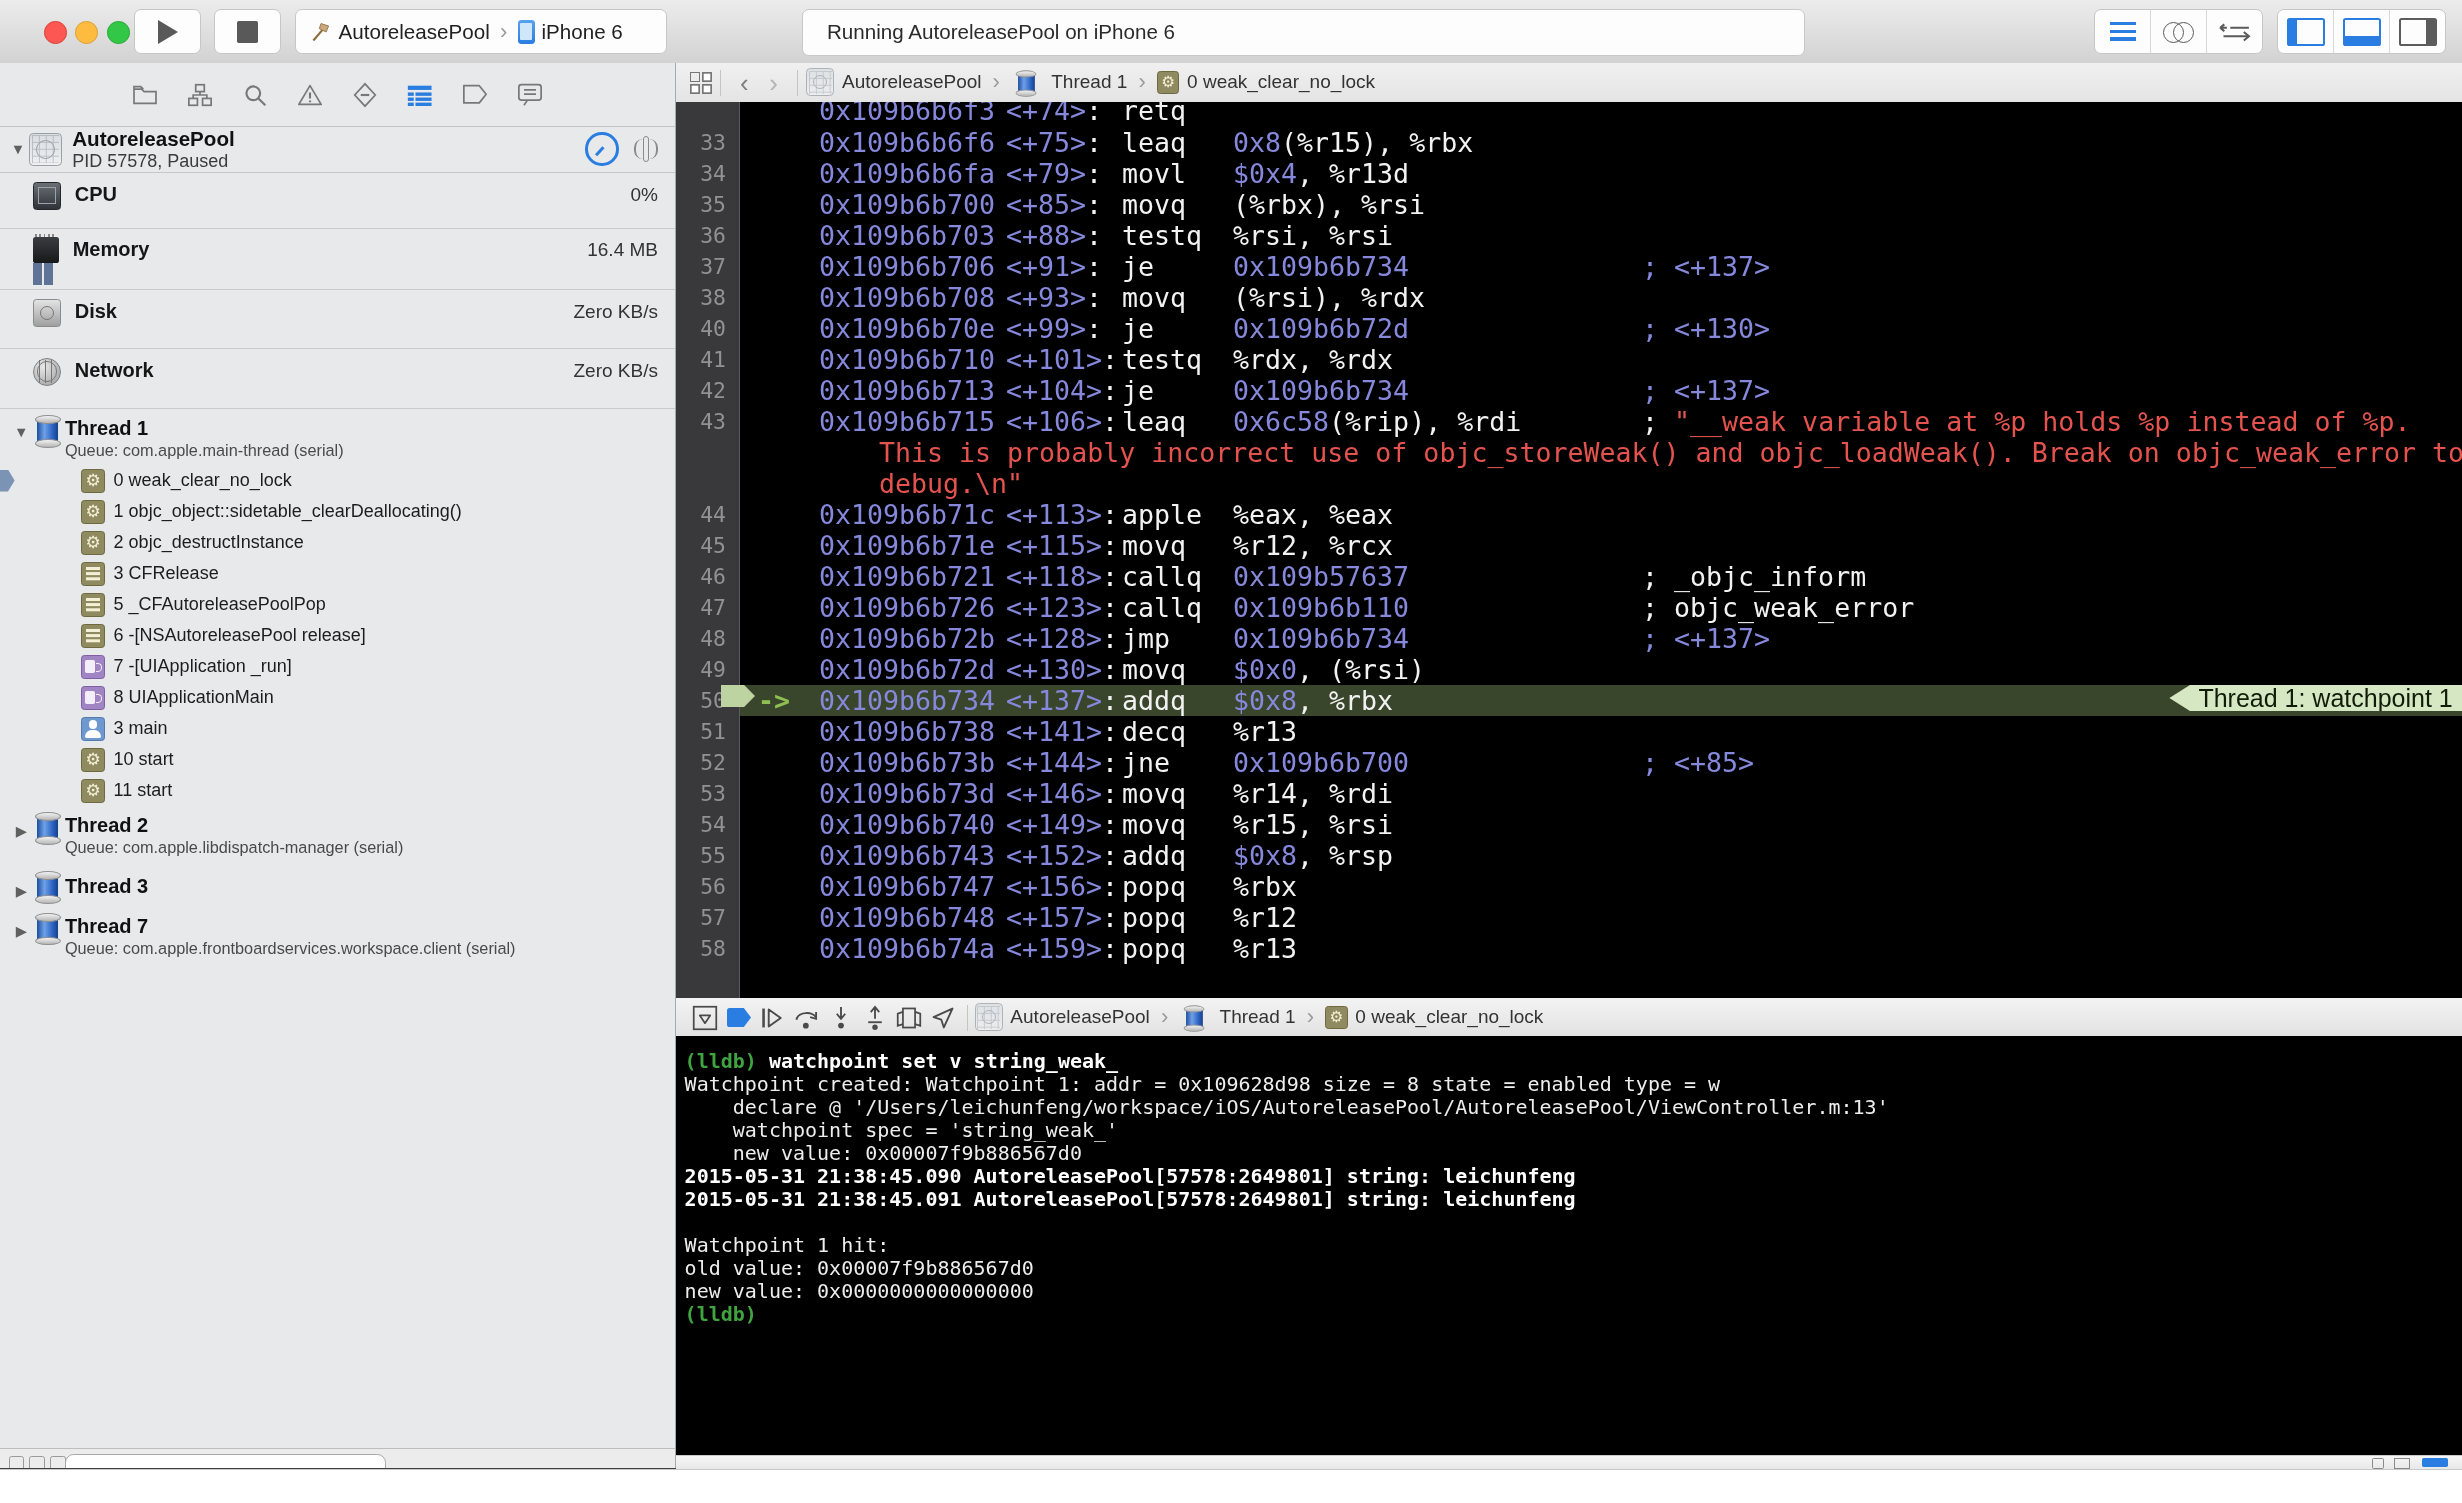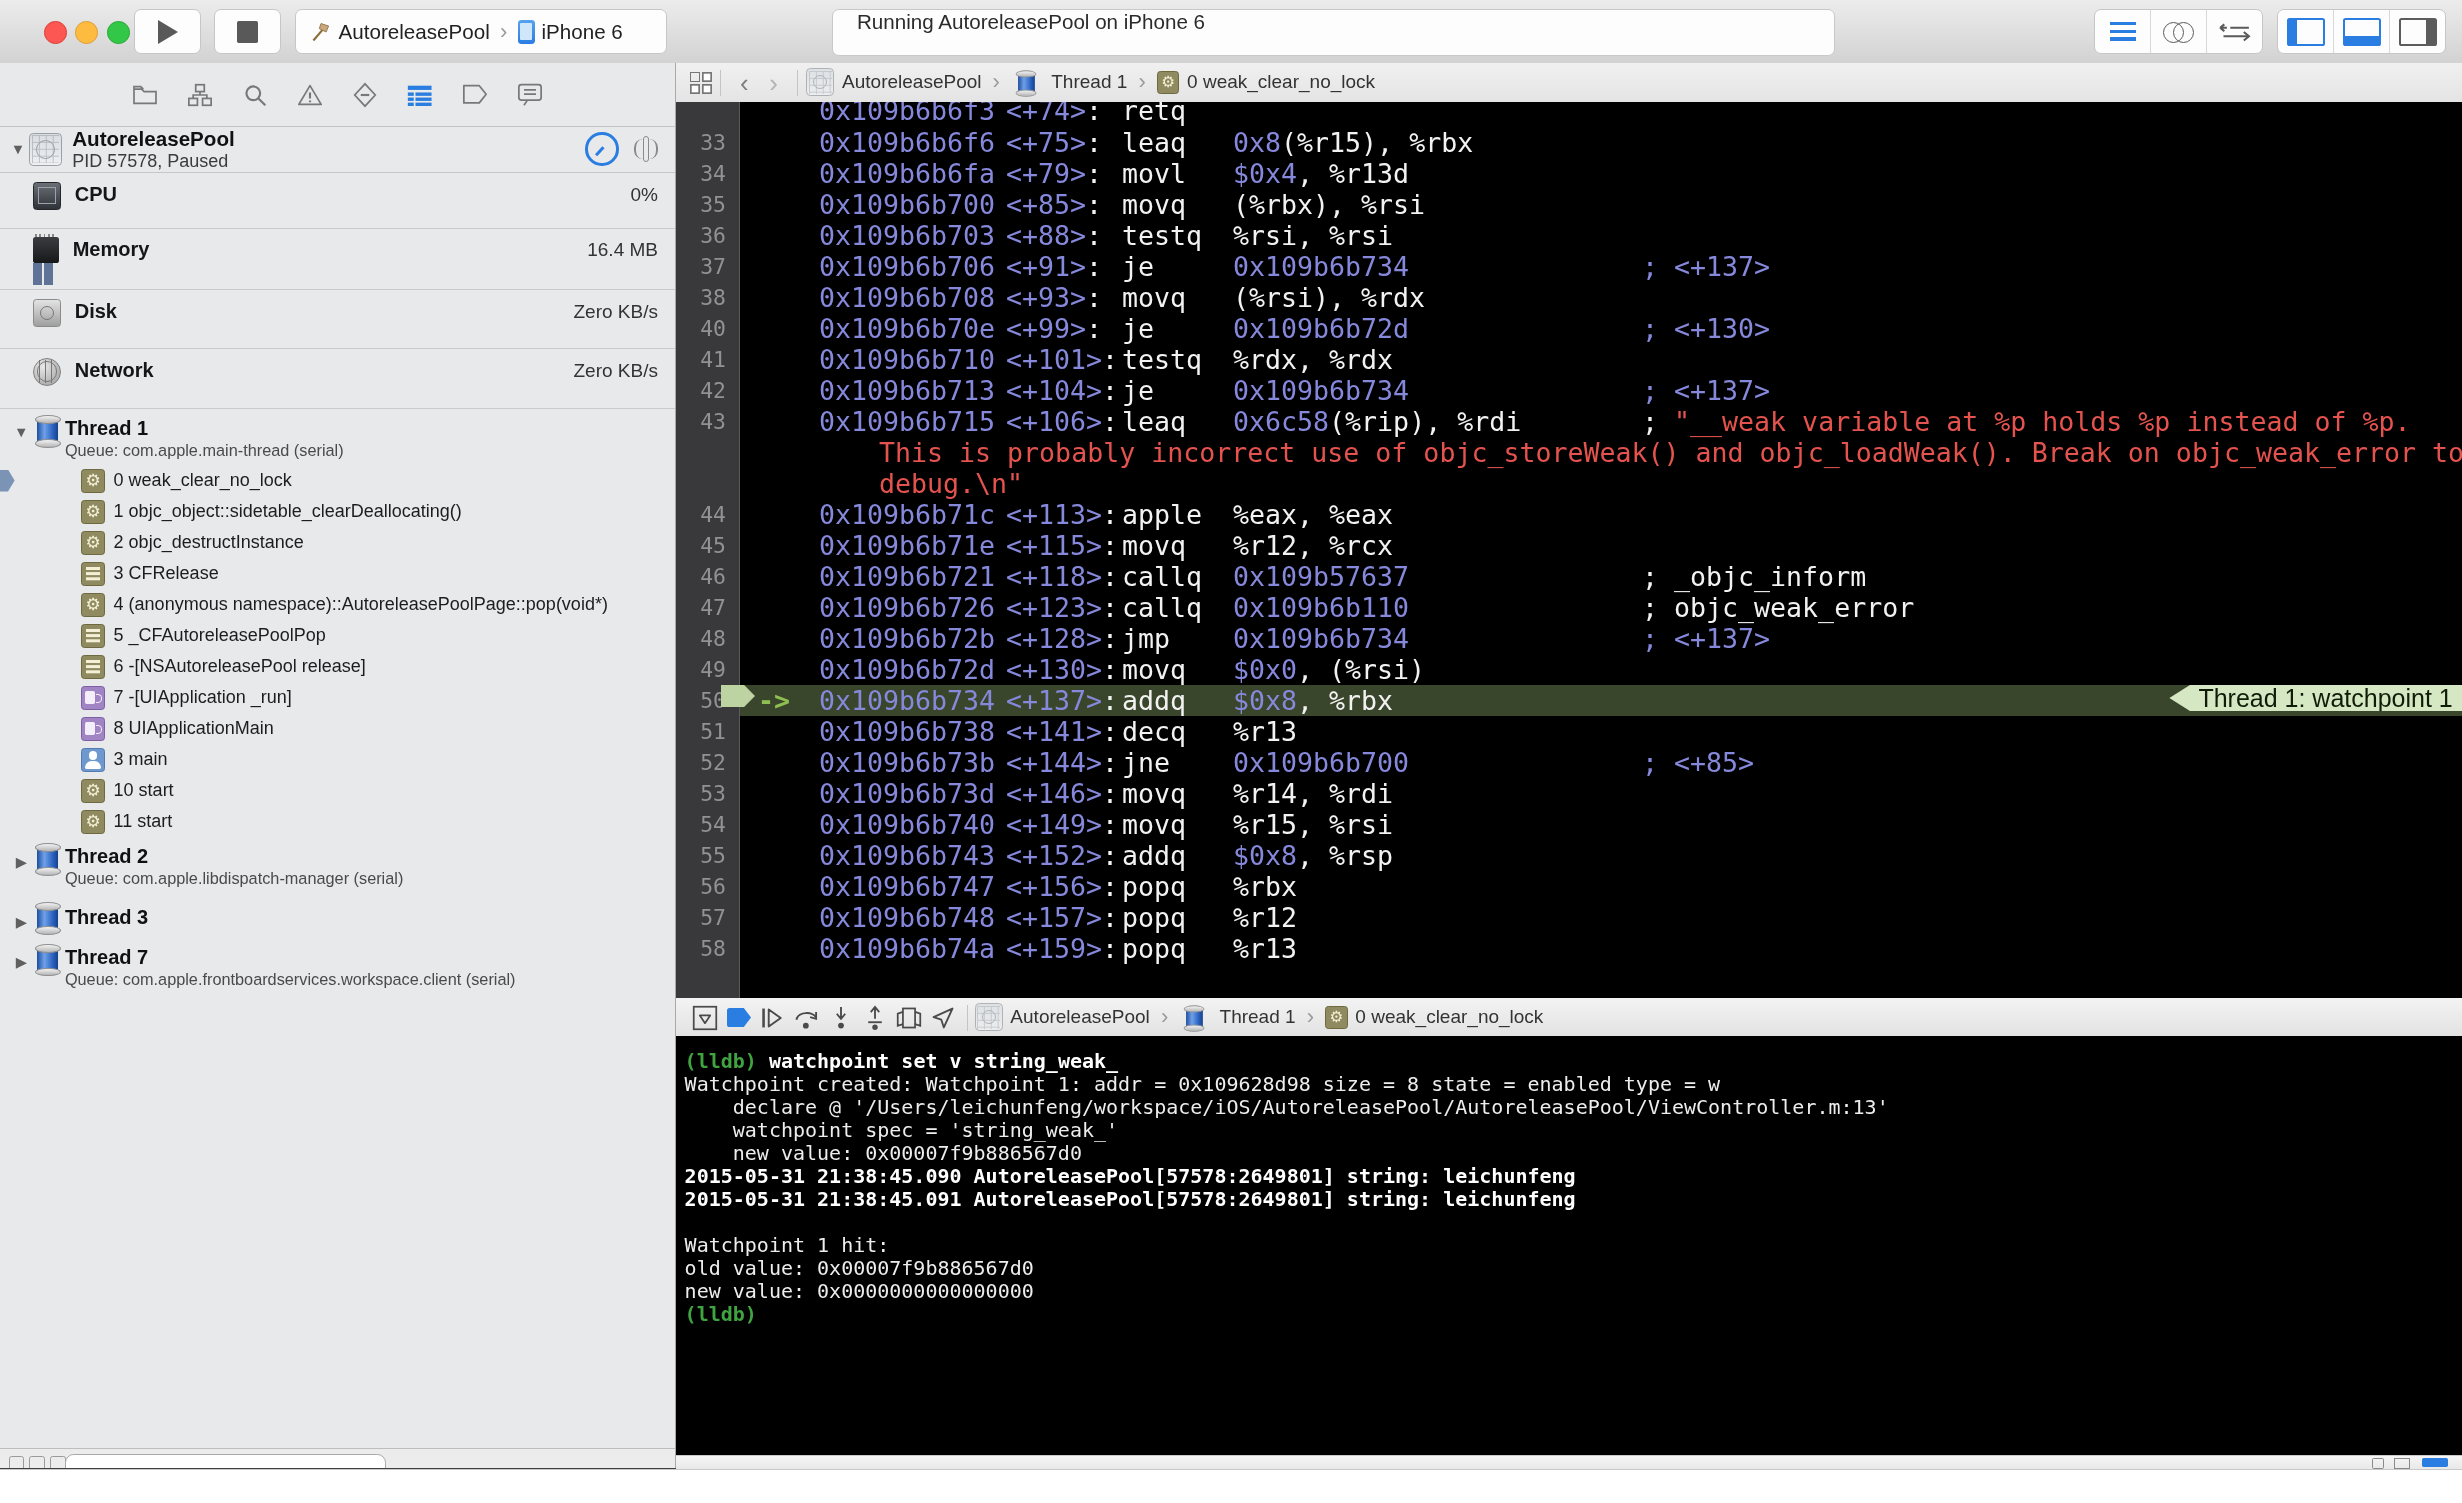--- a/index.html
+++ b/index.html
@@ -15,22 +15,22 @@
   #tl-green{left:107px;background:#33c748;border:0.9px solid #27aa35;}
   .tbtn{position:absolute;top:9.4px;height:43px;background:#fdfdfd;border:0.9px solid #c6c6c6;border-radius:6.9px;
     display:flex;align-items:center;justify-content:center;}
   #btn-run{left:134px;width:65px;}
   #btn-stop{left:214px;width:65px;}
   .play-shape{width:0;height:0;border-left:20.6px solid #595959;border-top:12px solid transparent;border-bottom:12px solid transparent;}
   .stop-shape{width:21.4px;height:21.4px;background:#595959;border-radius:1.7px;}
   #scheme{left:295px;width:343px;padding:0 13.7px;justify-content:flex-start;gap:6.9px;font-size:20.6px;color:#222;}
   .crumb-sep{color:#9a9a9a;font-size:22px;padding:0 3.4px;}
   #status-capsule{position:absolute;left:802px;top:8.6px;width:977px;height:45px;background:#fdfdfd;
-    border:0.9px solid #c8c8c8;border-radius:6.9px;display:flex;padding-left:24px;
-    font-size:20.6px;color:#2b2b2b;margin-left:30px;}
+    border:0.9px solid #c8c8c8;border-radius:6.9px;display:flex;align-items:center;padding-left:24px;
+    font-size:20.6px;color:#2b2b2b;}
   .tb-group{position:absolute;top:9.4px;height:43px;display:flex;background:#fdfdfd;border:0.9px solid #c6c6c6;border-radius:6.9px;overflow:hidden;}
   #grp-editor{left:2094px;}
   #grp-view{left:2277px;}
   .tb-seg{width:55px;height:43px;display:flex;align-items:center;justify-content:center;border-right:0.9px solid #d8d8d8;}
   .tb-seg:last-child{border-right:none;}
   .lines-icon{width:26px;height:20.6px;background:repeating-linear-gradient(#2a7de1 0 3.4px,transparent 3.4px 7.7px);}
   .circles-icon{position:relative;width:31px;height:20.6px;}
   .circles-icon::before,.circles-icon::after{content:'';position:absolute;top:0;width:19px;height:19px;border:1.7px solid #5a5a5a;border-radius:50%;}
   .circles-icon::before{left:0;}.circles-icon::after{left:10.3px;}
   .panel-rect{width:34px;height:24px;border:2.6px solid #2a7de1;border-radius:2.6px;position:relative;}
@@ -371,24 +371,20 @@
         </div>
         <div class="frame-row">
           <span class="fi fi-gear"></span>
           <span class="frame-label">2 objc_destructInstance</span>
         </div>
         <div class="frame-row">
           <span class="fi fi-lines"></span>
           <span class="frame-label">3 CFRelease</span>
         </div>
         <div class="frame-row">
-          <span class="fi fi-gear"></span>
-          <span class="frame-label">4 (anonymous namespace)::AutoreleasePoolPage::pop(void*)</span>
-        </div>
-        <div class="frame-row">
           <span class="fi fi-lines"></span>
           <span class="frame-label">5 _CFAutoreleasePoolPop</span>
         </div>
         <div class="frame-row">
           <span class="fi fi-lines"></span>
           <span class="frame-label">6 -[NSAutoreleasePool release]</span>
         </div>
         <div class="frame-row">
           <span class="fi fi-mug"></span>
           <span class="frame-label">7 -[UIApplication _run]</span>

